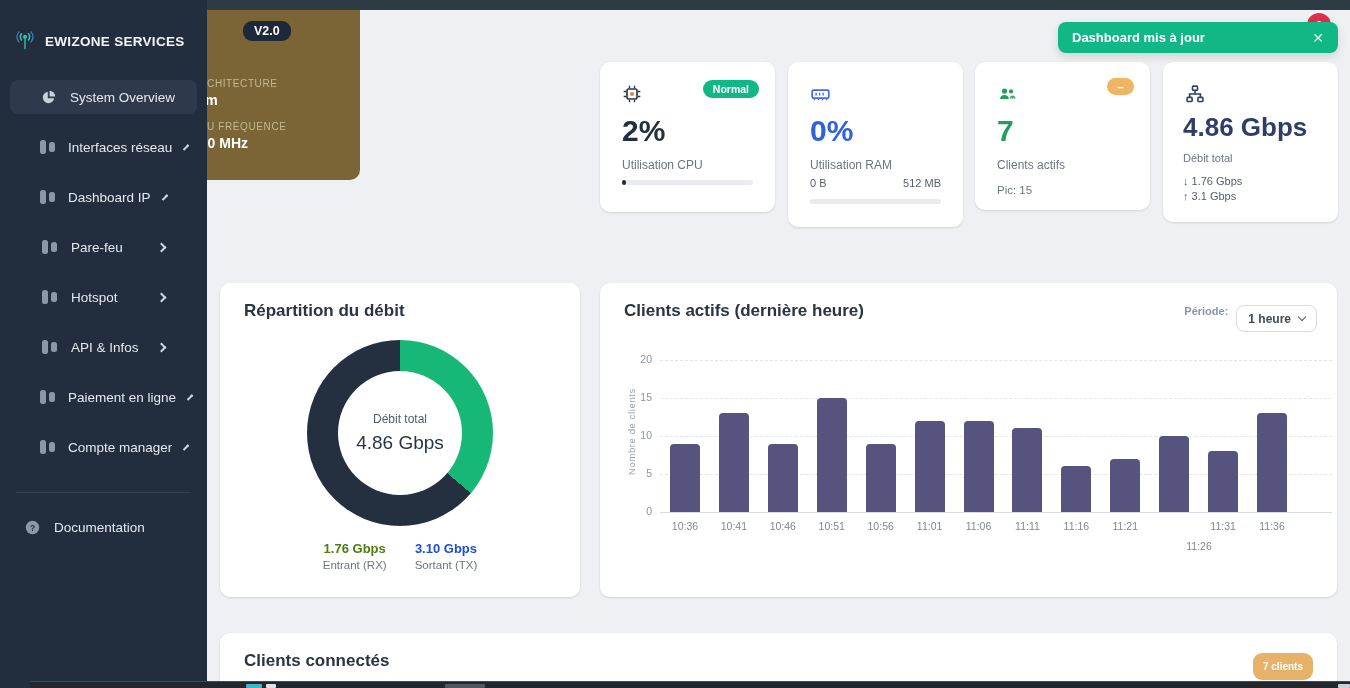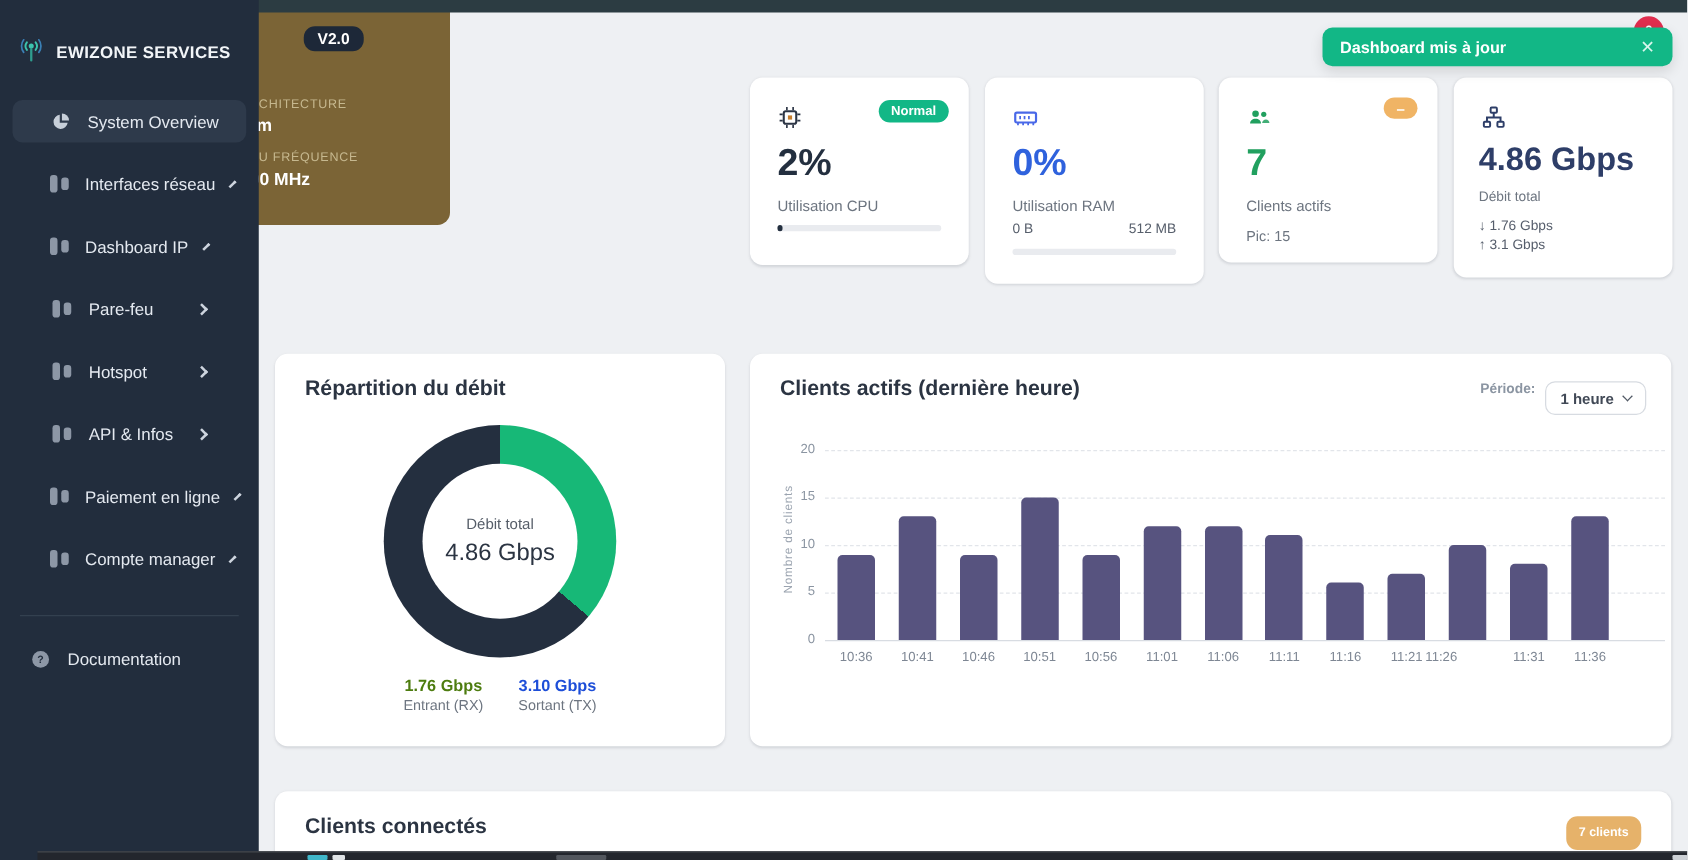--- a/index.html
+++ b/index.html
@@ -360,21 +360,21 @@
         <div class="xlabel" style="left: 305.6px;">11:01</div>
         <div class="bar" style="left: 363.52px; top: 137.8px; height: 91.2px; background: rgb(87, 83, 127);"></div>
         <div class="xlabel" style="left: 354.52px;">11:06</div>
         <div class="bar" style="left: 412.44px; top: 145.4px; height: 83.6px; background: rgb(87, 83, 127);"></div>
         <div class="xlabel" style="left: 403.44px;">11:11</div>
         <div class="bar" style="left: 461.36px; top: 183.4px; height: 45.6px; background: rgb(87, 83, 127);"></div>
         <div class="xlabel" style="left: 452.36px;">11:16</div>
         <div class="bar" style="left: 510.28px; top: 175.8px; height: 53.2px; background: rgb(87, 83, 127);"></div>
         <div class="xlabel" style="left: 501.28px;">11:21</div>
         <div class="bar" style="left: 559.2px; top: 153px; height: 76px; background: rgb(87, 83, 127);"></div>
-        <div class="xlabel" style="left: 529px;">11:26</div>
+        <div class="xlabel" style="left: 575px; margin-top: 20px;">11:26</div>
         <div class="bar" style="left: 608.12px; top: 168.2px; height: 60.8px; background: rgb(87, 83, 127);"></div>
         <div class="xlabel" style="left: 599.12px;">11:31</div>
         <div class="bar" style="left: 657.04px; top: 130.2px; height: 98.8px; background: rgb(87, 83, 127);"></div>
         <div class="xlabel" style="left: 648.04px;">11:36</div>
       </div>
   </div>
 
   <div class="card clients-table-card">
     <div class="card-title">Clients connectés</div>
     <span class="count-badge">7 clients</span>

